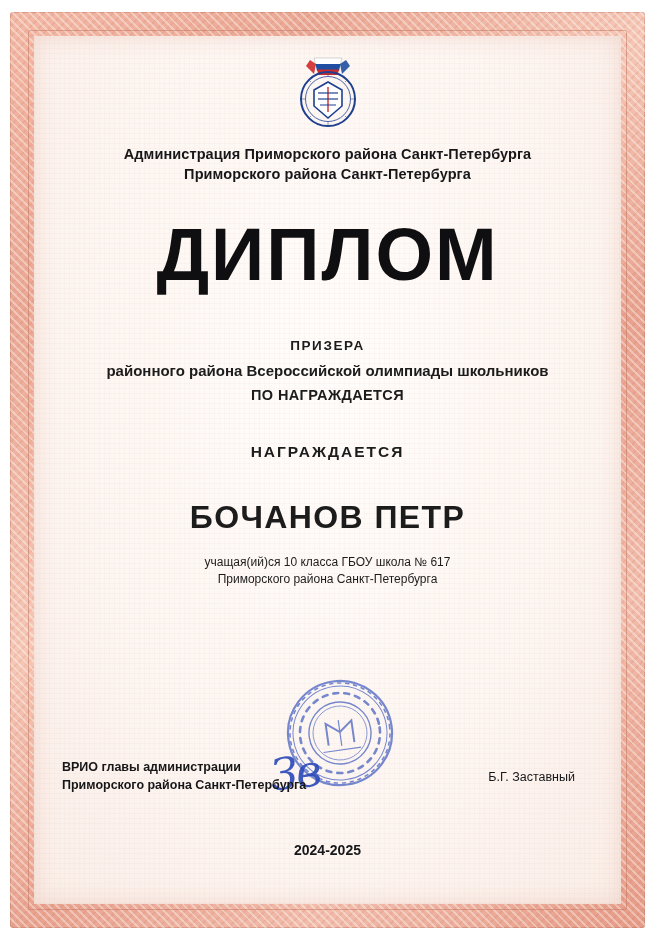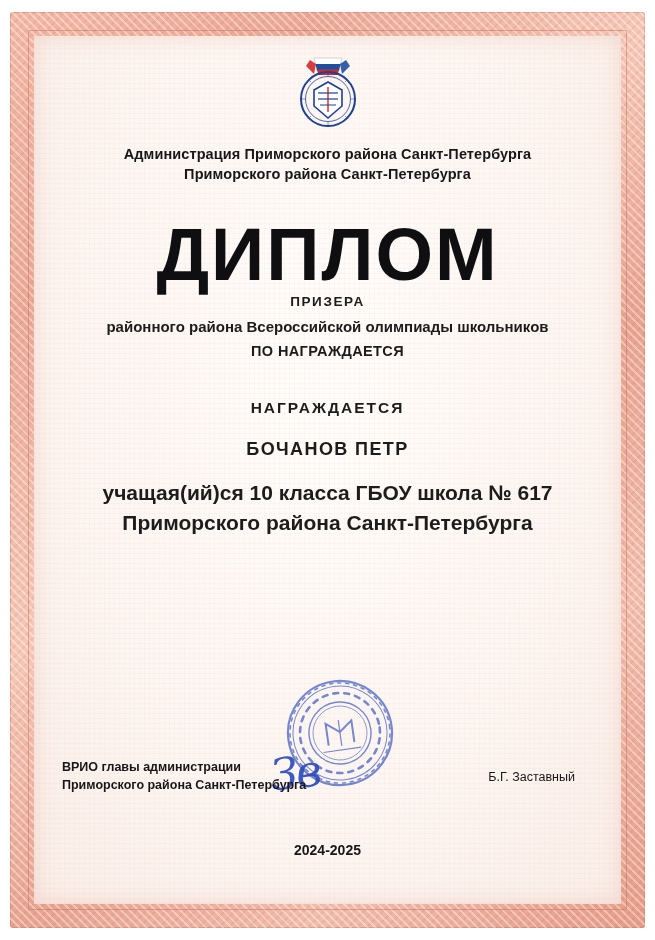--- a/index.html
+++ b/index.html
@@ -121,20 +121,21 @@
     font-size: 74px;
     font-weight: bold;
     letter-spacing: 2px;
     color: #0f0f11;
     line-height: 1;
     font-family: "Liberation Sans", sans-serif;
   }
 
   
   .award-block {
+    margin-top: 44px;
     line-height: 1.5;
   }
   .award-role {
     font-size: 13.5px;
     font-weight: bold;
     letter-spacing: 1.6px;
   }
   .award-stage {
     font-size: 15px;
     font-weight: bold;
@@ -148,33 +149,33 @@
   }
 
   .awarded-word {
     margin-top: 36px;
     font-size: 15.5px;
     font-weight: bold;
     letter-spacing: 2px;
   }
 
   .recipient-name {
-    margin-top: 22px;
-    font-size: 18px;
+    margin-top: 38px;
+    font-size: 32px;
     font-weight: bold;
     letter-spacing: 1.4px;
   }
 
   .recipient-details {
     margin-top: 18px;
     line-height: 1.45;
   }
   .recipient-line {
-    font-size: 21px;
-    font-weight: bold;
+    font-size: 12px;
+    font-weight: normal;
   }
 
   
   .signature-area {
     position: absolute;
     left: 26px;
     right: 26px;
     bottom: 96px;
     height: 120px;
   }

